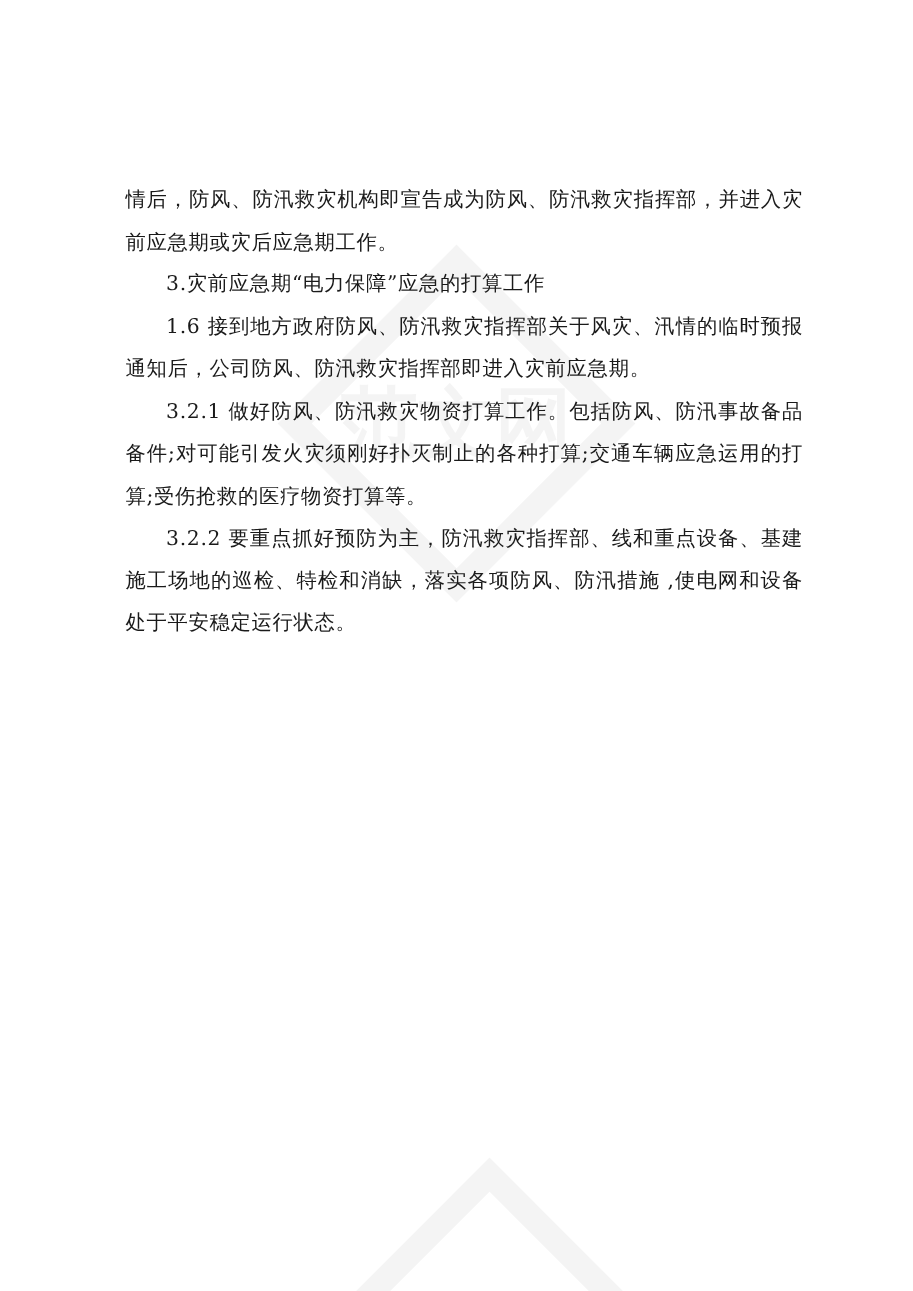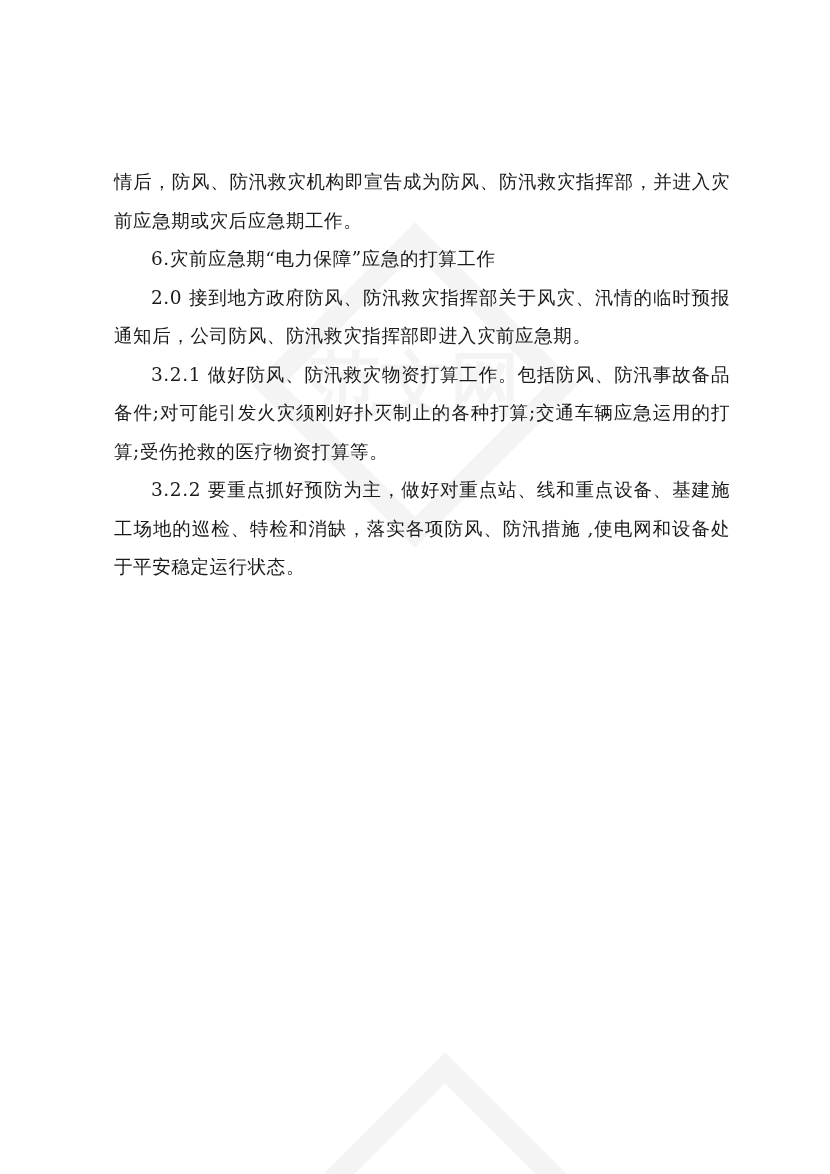--- a/index.html
+++ b/index.html
@@ -66,18 +66,18 @@
 <div class="page">
   <div class="watermark wm1">
     <span class="wm-text">范文网</span>
   </div>
   <div class="watermark wm2">
     <span class="wm-text">范文网</span>
   </div>
 
   <div class="content">
     <p class="para">情后，防风、防汛救灾机构即宣告成为防风、防汛救灾指挥部，并进入灾前应急期或灾后应急期工作。</p>
-    <p class="para indent">6.灾前应急期“电力保障”应急的打算工作</p>
-    <p class="para indent">2.0 接到地方政府防风、防汛救灾指挥部关于风灾、汛情的临时预报通知后，公司防风、防汛救灾指挥部即进入灾前应急期。</p>
+    <p class="para indent">3.灾前应急期“电力保障”应急的打算工作</p>
+    <p class="para indent">1.6 接到地方政府防风、防汛救灾指挥部关于风灾、汛情的临时预报通知后，公司防风、防汛救灾指挥部即进入灾前应急期。</p>
     <p class="para indent">3.2.1 做好防风、防汛救灾物资打算工作。包括防风、防汛事故备品备件;对可能引发火灾须刚好扑灭制止的各种打算;交通车辆应急运用的打算;受伤抢救的医疗物资打算等。</p>
-    <p class="para indent">3.2.2 要重点抓好预防为主，做好对重点站、线和重点设备、基建施工场地的巡检、特检和消缺，落实各项防风、防汛措施 ,使电网和设备处于平安稳定运行状态。</p>
+    <p class="para indent">3.2.2 要重点抓好预防为主，防汛救灾指挥部、线和重点设备、基建施工场地的巡检、特检和消缺，落实各项防风、防汛措施 ,使电网和设备处于平安稳定运行状态。</p>
   </div>
 </div>
 
 </body></html>

